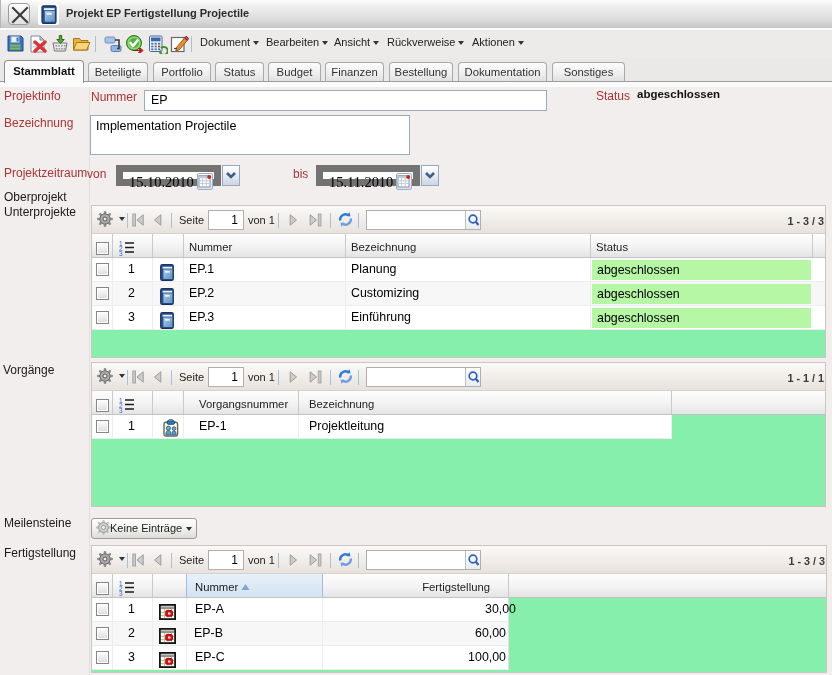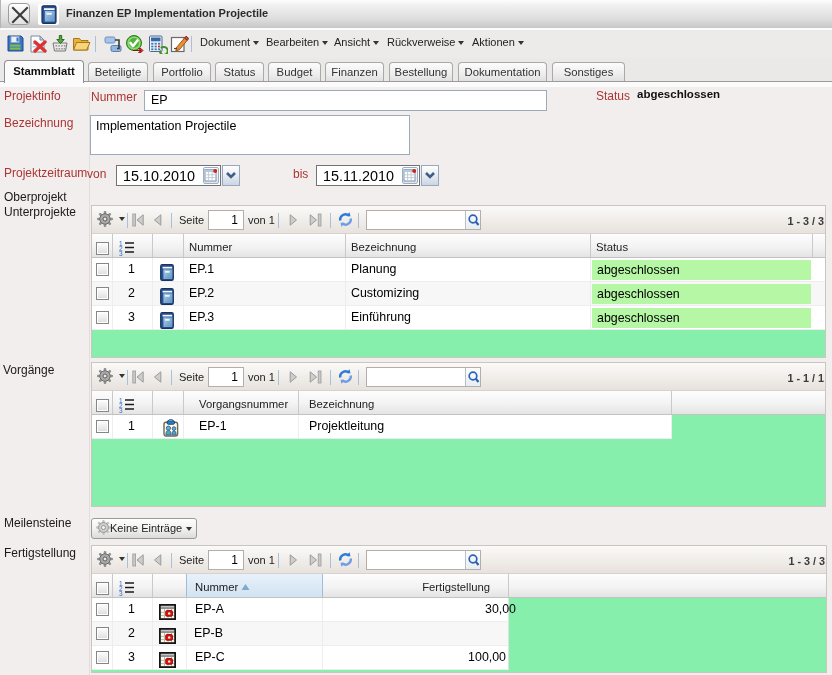--- a/index.html
+++ b/index.html
@@ -59,21 +59,21 @@
 
 
 .vsep { position:absolute; width:1px; height:15px; background:#a9c0dc; top:7px; }
 .seitetxt { position:absolute; font-size:11px; color:#222; top:8px; }
 .seiteinput { position:absolute; top:4px; width:36px; height:20px; background:#fff; border:1px solid #b3aea9; font-size:12px; text-align:right; line-height:18px; padding-right:5px; color:#000; }
 .searchbox { position:absolute; top:4px; height:20px; background:#fff; border:1px solid #b3aea9; }
 .checkbox { position:absolute; width:13px; height:13px; border:1px solid #868686; background:linear-gradient(#fefefe,#ddd); box-shadow:inset 0 0 0 1px #fff; }
 
 
 .input { position:absolute; background:#fff; border:1px solid #9daabb; }
-.dateinput { position:absolute; background:#fff; border:1px solid #737373; }
+.dateinput { position:absolute; background:#fff; border:7px solid #737373;font-family:Liberation Serif, serif; }
 .calbtn { position:absolute; right:1px; top:1px; width:16px; height:17px;
   background:linear-gradient(#fafbfd,#dde6ef); border:1px solid #9ab0c9; border-radius:2px;
   background-clip:padding-box; }
 
 .dropbtn { position:absolute; width:18px; height:21px; background:linear-gradient(#fefefe,#e8ecf2 50%,#ccd5e2);
   border:1px solid #98a9bf; text-align:center; }
 #milebtn { background:linear-gradient(#fefefe,#f2f2f0 50%,#dcdbd7); border:1px solid #9a9a98; border-radius:3px;
   font-size:11px; color:#222; line-height:19px; padding-left:4px; white-space:nowrap; }
 #milegear { display:inline-block; width:14px; height:14px; vertical-align:-3px; }
 </style>
@@ -92,21 +92,21 @@
           <linearGradient id="bk2" x1="0" y1="0" x2="1" y2="1">
             <stop offset="0" stop-color="#a8cbe8"></stop>
             <stop offset="1" stop-color="#5f93c4"></stop>
           </linearGradient>
         </defs>
         <rect x="4" y="1.8" width="14" height="17.6" rx="1.6" fill="#2a5191" stroke="#16325e" stroke-width="1.2"></rect>
         <rect x="6" y="4.2" width="10.6" height="1.9" fill="#f4f8fc"></rect>
         <rect x="6.8" y="7" width="10" height="10.6" fill="url(#bk2)"></rect>
         <rect x="8.4" y="8.8" width="5.4" height="1.9" fill="#edf5fb"></rect>
       </svg></div>
-  <div class="abs" id="titletext">Finanzen EP Implementation Projectile</div>
+  <div class="abs" id="titletext">Projekt EP Fertigstellung Projectile</div>
   <div class="abs" id="toolbar"></div>
 
   <div class="abs" style="left:6px;top:35px" id="ic-save"><svg width="18" height="17">
         <path d="M2 1 h13 l2 2 v13 h-15 z" fill="#3a74c8" stroke="#1d4a8c"></path>
         <rect x="5" y="1.5" width="8" height="6" fill="#e8f0f8" stroke="#9ab"></rect>
         <rect x="10.5" y="2.5" width="2" height="4" fill="#3a74c8"></rect>
         <rect x="4" y="9.5" width="10.5" height="2.2" fill="#7ebb4e"></rect>
         <rect x="4" y="12.5" width="10.5" height="2.2" fill="#7ebb4e"></rect>
       </svg></div>
   <div class="abs" style="left:29px;top:35px" id="ic-del"><svg width="19" height="18">
@@ -606,20 +606,21 @@
               <line x1="2" y1="8.4" x2="15" y2="8.4"></line>
               <line x1="2" y1="11.6" x2="15" y2="11.6"></line>
               <line x1="5.5" y1="5" x2="5.5" y2="14"></line>
               <line x1="9" y1="5" x2="9" y2="14"></line>
               <line x1="12.5" y1="5" x2="12.5" y2="14"></line>
             </g>
             <rect x="6.8" y="6.6" width="6.6" height="5.6" rx="1" fill="#e41010" stroke="#9c0808"></rect>
             <rect x="9" y="8.4" width="2.4" height="2" rx="0.5" fill="#e6f8f4"></rect>
           </svg></div>
       <div class="cell" style="left:102px">EP-B</div>
+      <div class="cell" style="left:230px;width:184px;text-align:right">60,00</div>
     </div>
     <div class="row" style="top:100px;width:417px;border-right:1px solid #e0e0e0">
       <div class="cline" style="left:20px"></div>
         <div class="cline" style="left:60px"></div>
       <div class="cline" style="left:94px"></div>
         <div class="cline" style="left:230px"></div>
       <div class="checkbox" style="left:4px;top:5px"></div>
       <div class="cell" style="left:20px;width:23px;text-align:right">3</div>
       <div class="abs icgrid" style="left:67px;top:6px"><svg width="17" height="16">
             <rect x="0.9" y="0.9" width="15.2" height="14.2" fill="#fbfbec" stroke="#141414" stroke-width="1.8"></rect>

